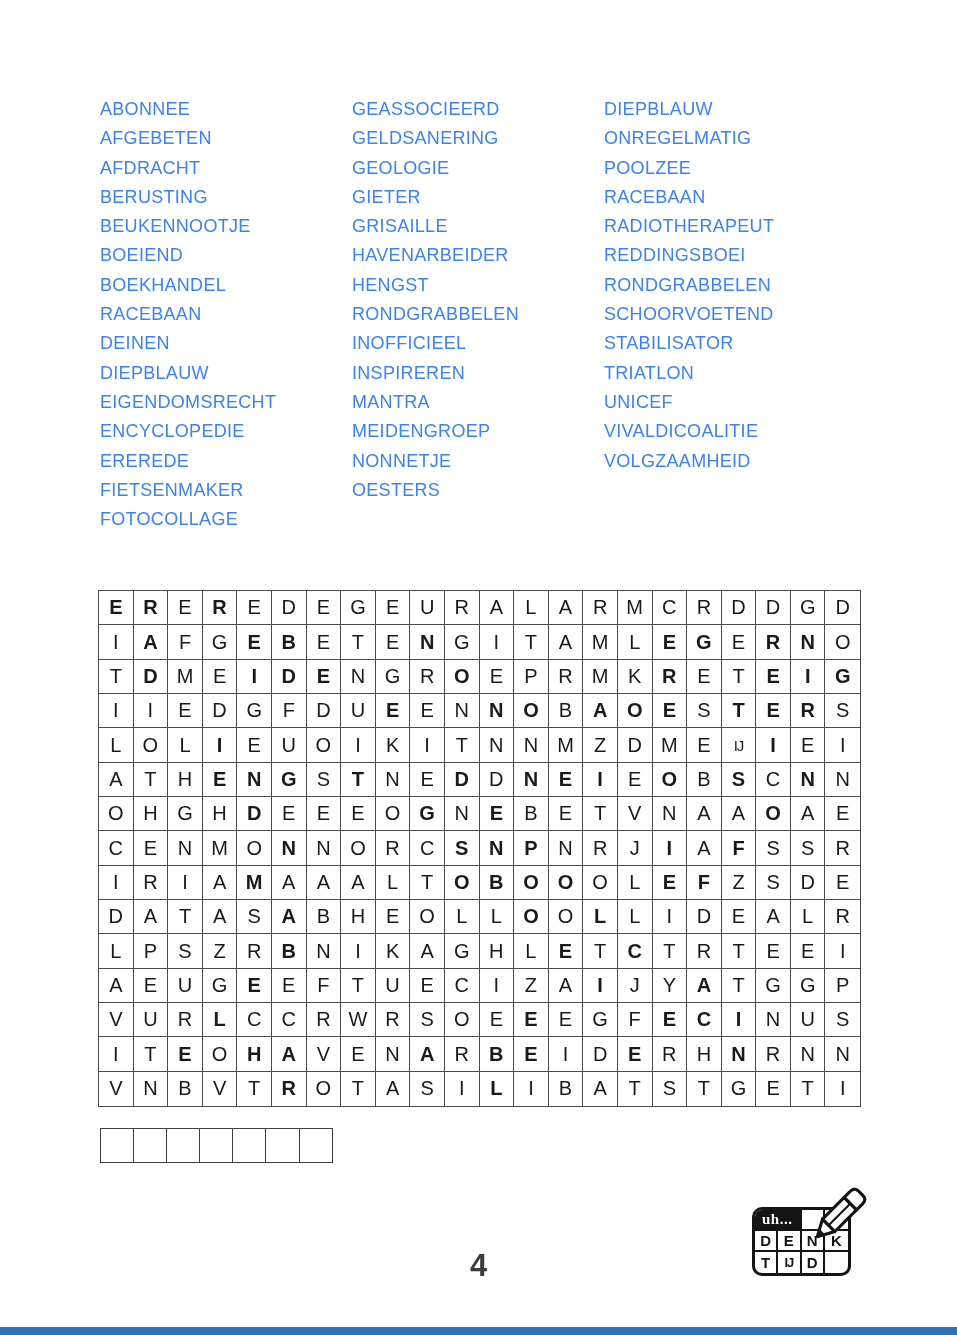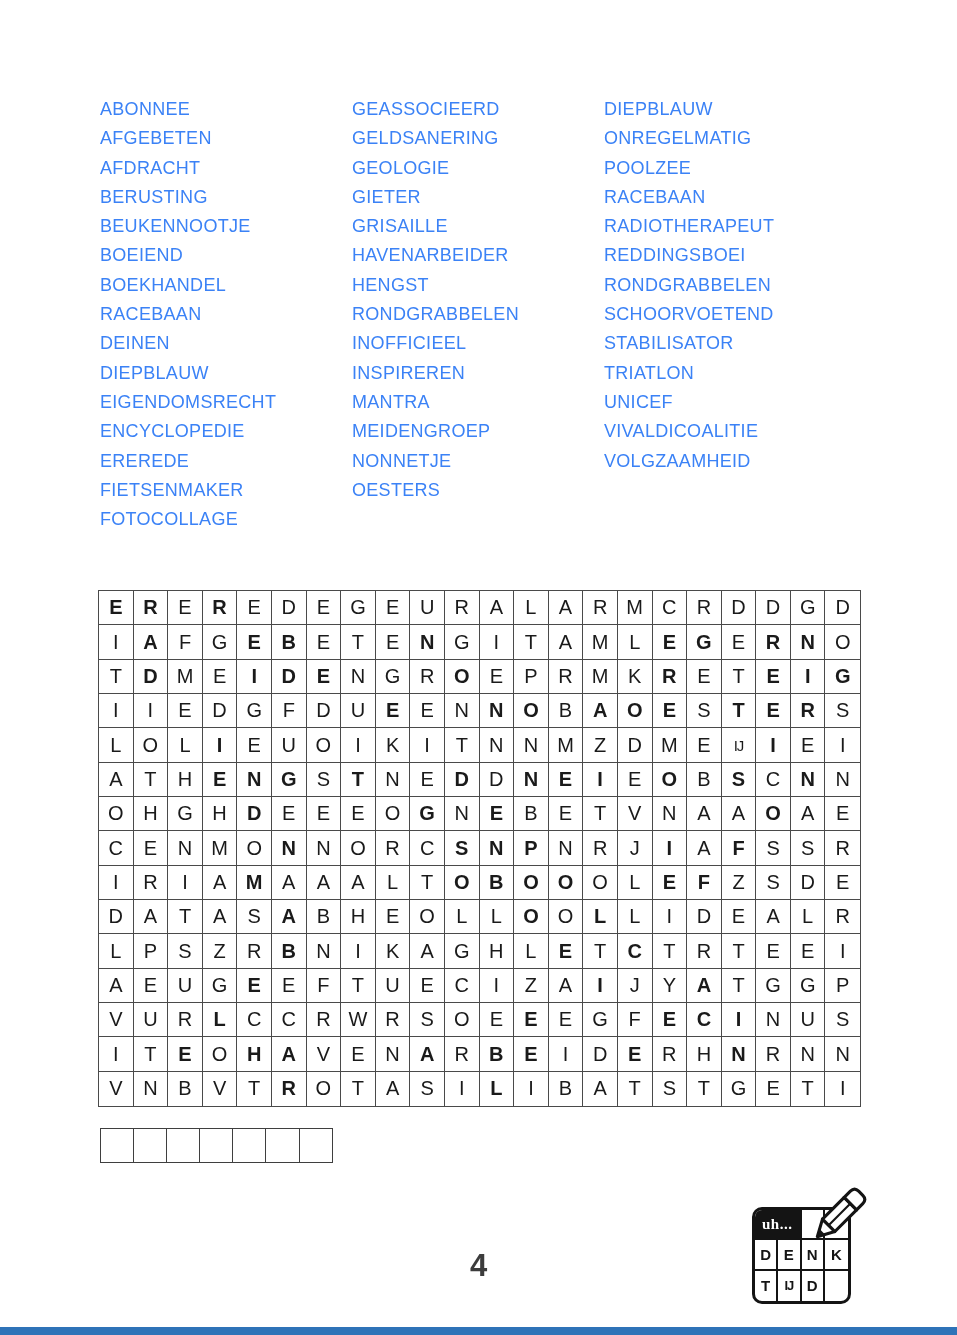--- a/index.html
+++ b/index.html
@@ -36,21 +36,21 @@
     width:34.6px;height:34.6px;box-sizing:border-box;
     border:1.5px solid #3f3f3f;background:#fff;
   }
   .abox + .abox{margin-left:-1.5px;}
   
   .pagenum{
     position:absolute;left:0;top:1248px;width:957px;text-align:center;
     font-size:31px;font-weight:700;color:#3c3c3c;
   }
   
-  .logo{position:absolute;left:752px;top:1207px;width:99px;height:97px;}
+  .logo{position:absolute;left:752px;top:1207px;width:99px;height:69px;}
   .lbox{
     position:absolute;inset:0;border:3px solid #141414;border-radius:10px;
     background:#fff;box-sizing:border-box;overflow:hidden;
   }
   .lgrid{
     display:grid;width:100%;height:100%;
     grid-template-columns:repeat(4,1fr);grid-template-rows:repeat(3,1fr);
   }
   .lcell{
     border-right:2px solid #141414;border-bottom:2px solid #141414;

